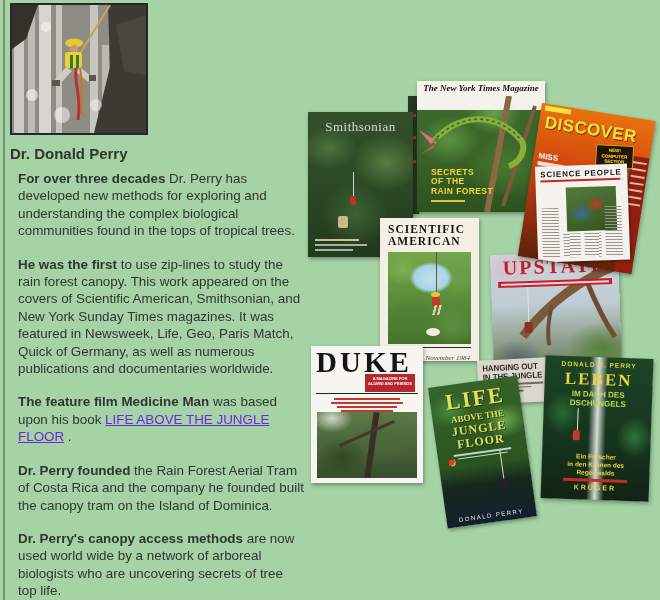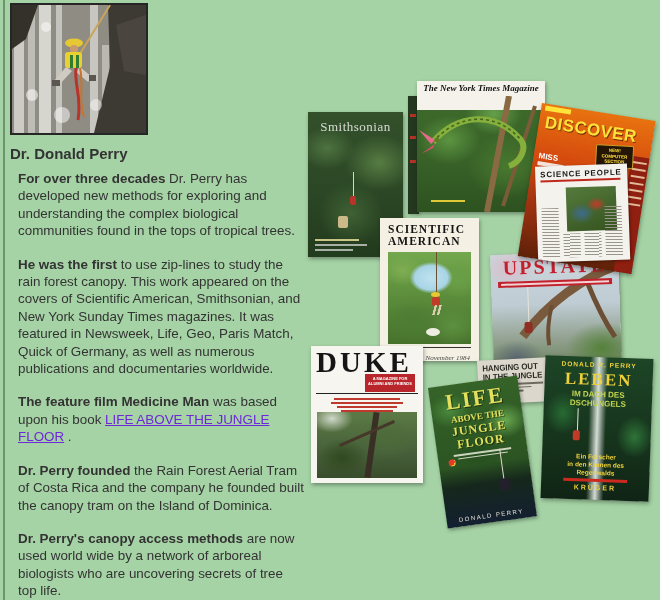--- a/index.html
+++ b/index.html
@@ -34,20 +34,21 @@
   .bar{position:absolute;}
   
   .smithsonian{
     left:308px;top:112px;width:95px;height:145px;z-index:1;
     background:
       radial-gradient(40px 30px at 20% 25%, #4e7340 0%, rgba(0,0,0,0) 70%),
       radial-gradient(50px 40px at 75% 35%, #567c42 0%, rgba(0,0,0,0) 70%),
       radial-gradient(45px 45px at 45% 70%, #3f6134 0%, rgba(0,0,0,0) 72%),
       radial-gradient(35px 30px at 85% 80%, #2a4423 0%, rgba(0,0,0,0) 70%),
       linear-gradient(180deg,#33502b 0%, #2b4725 55%, #223a1d 100%);
+    padding-left: 10px;
   }
   .smithsonian .title{
     position:absolute;top:7px;left:0;width:100%;text-align:center;
     font-family:"Liberation Serif",serif;font-size:13px;color:#e9e9e2;
     opacity:.9;letter-spacing:.5px;
   }
   
   .nyt{
     left:417px;top:81px;width:128px;height:131px;z-index:2;
     background:
@@ -319,20 +320,25 @@
   <div class="masthead">The New York Times Magazine</div>
   <svg width="128" height="116" style="position:absolute;top:15px;left:0;">
     <line x1="92" y1="0" x2="70" y2="116" stroke="#8a6a42" stroke-width="6"></line>
     <line x1="118" y1="10" x2="86" y2="110" stroke="#7a5c38" stroke-width="4"></line>
     <path d="M16 46 C 40 18, 78 14, 104 44 C 110 52, 104 66, 92 70" stroke="#86b03c" stroke-width="6" fill="none"></path>
     <path d="M16 46 C 40 18, 78 14, 104 44" stroke="#44661e" stroke-width="1.6" fill="none" stroke-dasharray="3 3"></path>
     <polygon points="18,44 2,34 14,48" fill="#e86a8a"></polygon>
     <polygon points="18,48 4,58 16,52" fill="#d4506e"></polygon>
     <circle cx="20" cy="44" r="2.4" fill="#5c7f26"></circle>
   </svg>
+  <div class="headline">
+    <div>SECRETS</div>
+    <div>OF THE</div>
+    <div>RAIN FOREST</div>
+  </div>
   <div class="bar" style="left:14px;bottom:10px;width:34px;height:2px;background:rgba(242,213,53,.9);"></div>
 </div>
 
 <div class="cover discover">
   <div class="bar" style="left:4px;top:2px;width:26px;height:5px;background:#ffe23a;"></div>
   <div class="title">DISCOVER</div>
   <div class="rightcol">
     <i></i>
       <i></i>
       <i></i>

